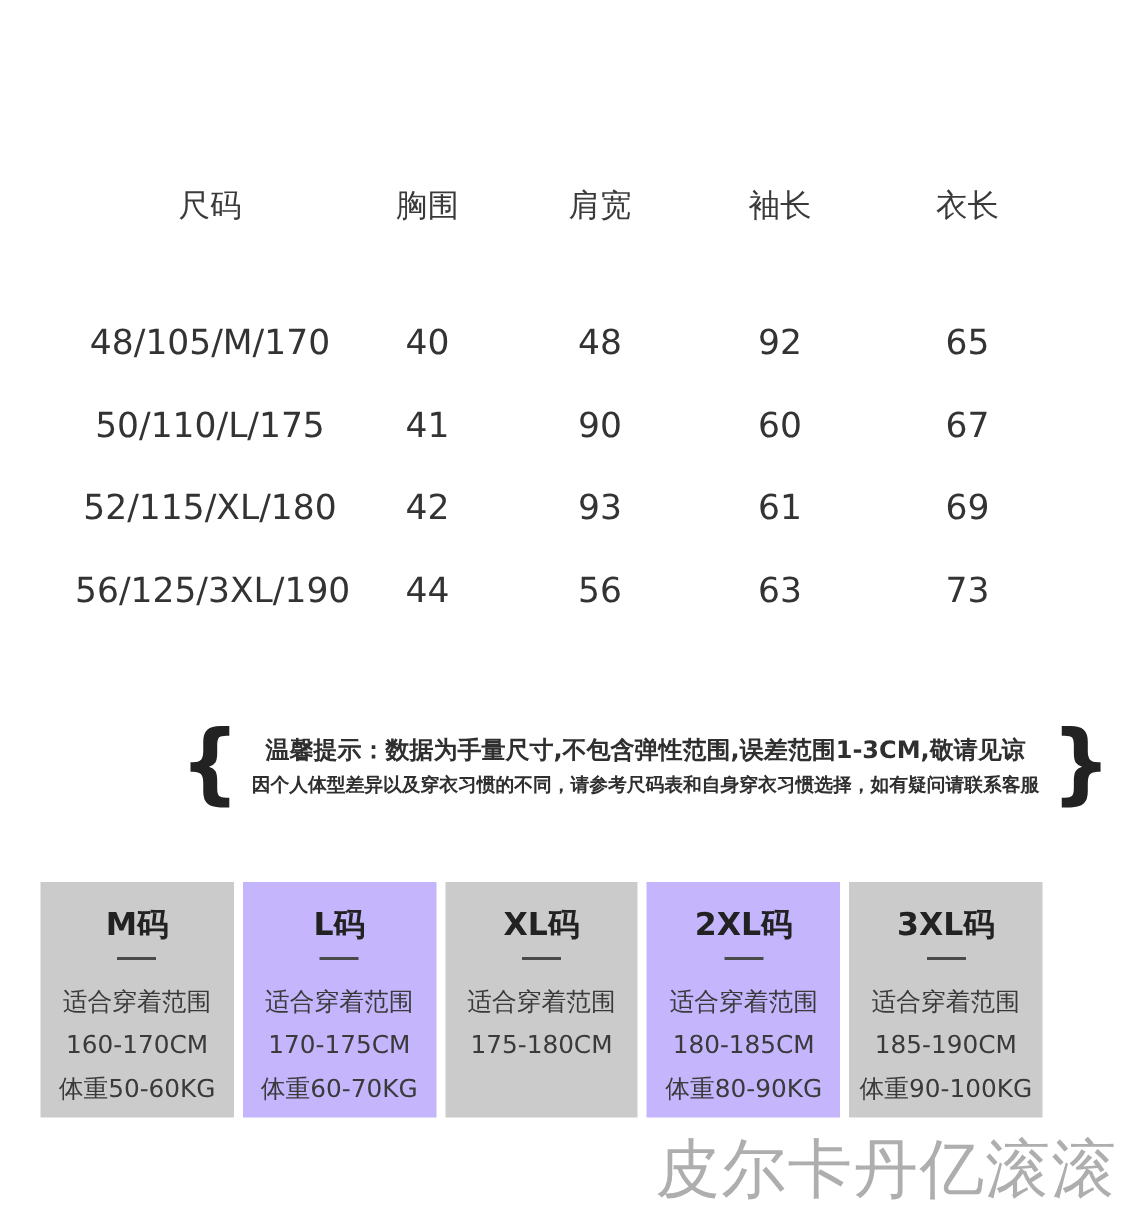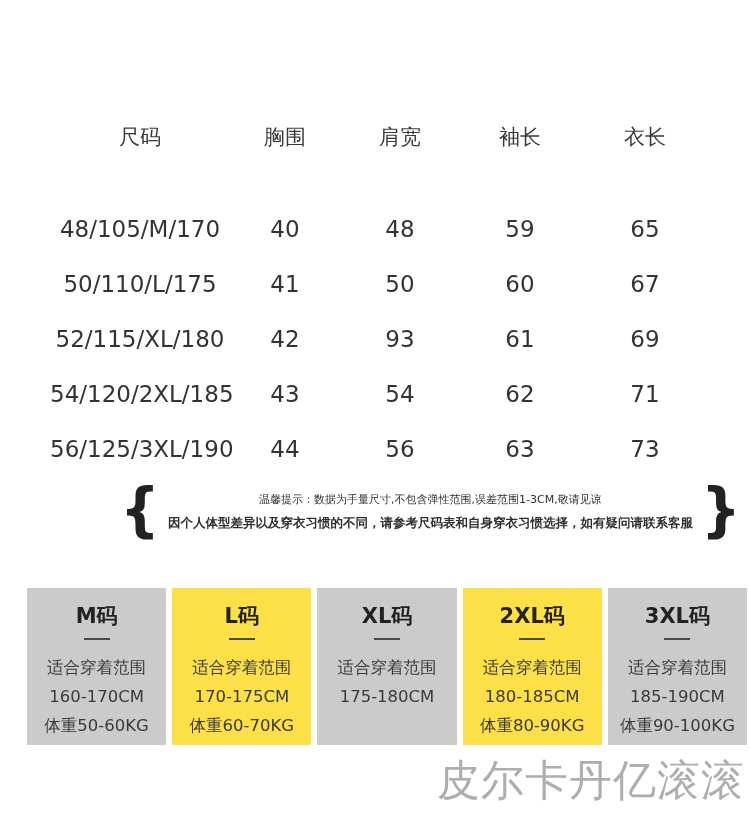--- a/index.html
+++ b/index.html
@@ -24,30 +24,30 @@
   
   .notice{
     position:absolute;top:482px;left:120px;width:525px;
     display:flex;align-items:center;justify-content:space-between;gap:8px;
   }
   .brace{
     font-size:56px;line-height:56px;font-weight:700;color:#222;flex:0 0 auto;
     transform:scaleY(1.05);
   }
   .notice-text{flex:1 1 auto;text-align:center;color:#2f2f2f;}
-  .notice-line1{font-size:11px;line-height:26px;font-weight:400;white-space:nowrap;}
+  .notice-line1{font-size:16px;line-height:26px;font-weight:700;white-space:nowrap;}
   .notice-line2{font-size:12.5px;line-height:20px;font-weight:700;white-space:nowrap;}
   
   .cards{
-    position:absolute;top:588px;left:27px;width:720px;height:157px;
+    position:absolute;top:588px;left:27px;width:668px;height:157px;
     display:flex;gap:6px;
   }
   .card{flex:1 1 0;height:157px;text-align:center;}
   .card.dark{background:#cbcbcb;}
-  .card.light{background:#fde047;}
+  .card.light{background:#c4b5fd;}
   .card-label{margin-top:15px;font-size:21px;line-height:26px;font-weight:700;color:#222;}
   .card-divider{width:26px;height:2px;background:#4a4a4a;margin:9px auto 0 auto;}
   .card-lines{margin-top:13px;font-size:16.5px;line-height:29px;color:#3a3a3a;white-space:nowrap;}
   
   .watermark{
     position:absolute;top:754px;right:5px;
     font-size:43px;line-height:52px;color:#aeaeae;font-weight:400;letter-spacing:1px;
   }
 </style>
 </head>
@@ -62,43 +62,36 @@
       <div class="cell">胸围</div>
       <div class="cell">肩宽</div>
       <div class="cell">袖长</div>
       <div class="cell">衣长</div>
     </div>
     <div class="tbody">
       <div class="trow">
         <div class="cell">48/105/M/170</div>
         <div class="cell">40</div>
         <div class="cell">48</div>
-        <div class="cell">59</div>
+        <div class="cell">92</div>
         <div class="cell">65</div>
       </div>
       <div class="trow">
         <div class="cell">50/110/L/175</div>
         <div class="cell">41</div>
-        <div class="cell">50</div>
+        <div class="cell">90</div>
         <div class="cell">60</div>
         <div class="cell">67</div>
       </div>
       <div class="trow">
         <div class="cell">52/115/XL/180</div>
         <div class="cell">42</div>
         <div class="cell">93</div>
         <div class="cell">61</div>
         <div class="cell">69</div>
-      </div>
-      <div class="trow">
-        <div class="cell">54/120/2XL/185</div>
-        <div class="cell">43</div>
-        <div class="cell">54</div>
-        <div class="cell">62</div>
-        <div class="cell">71</div>
       </div>
       <div class="trow">
         <div class="cell">56/125/3XL/190</div>
         <div class="cell">44</div>
         <div class="cell">56</div>
         <div class="cell">63</div>
         <div class="cell">73</div>
       </div>
     </div>
   </div>

